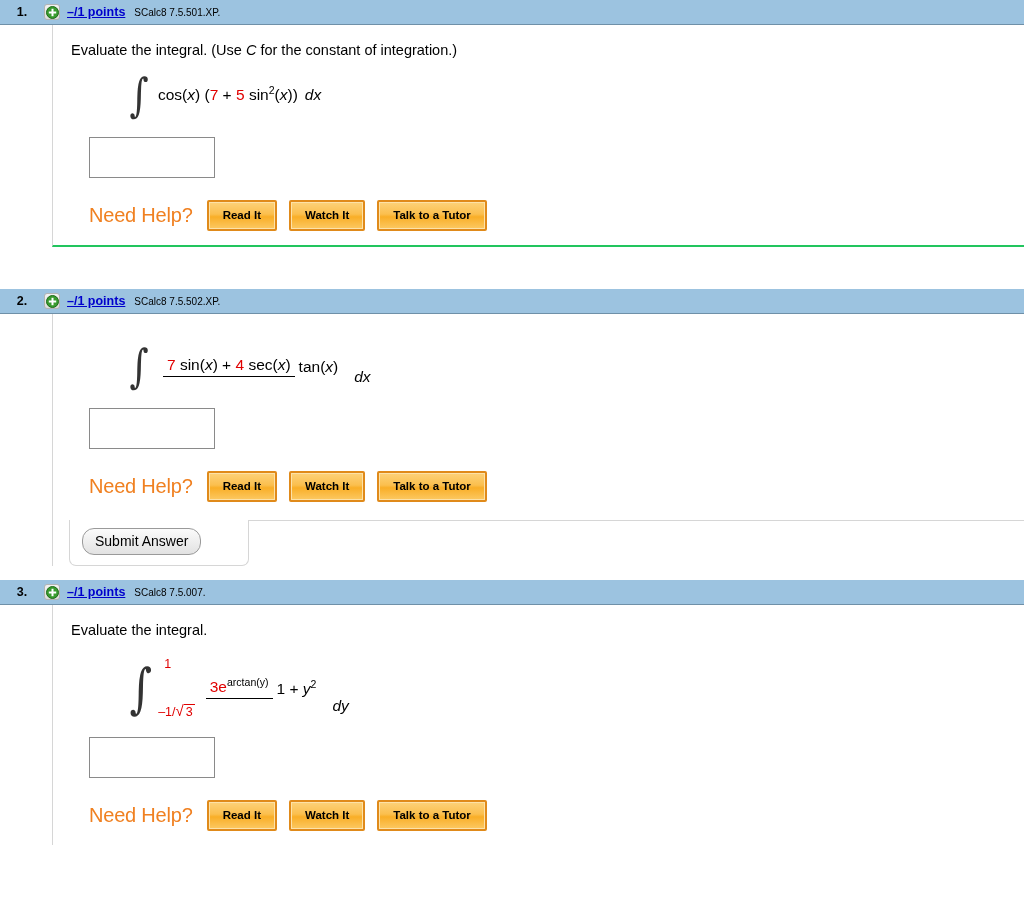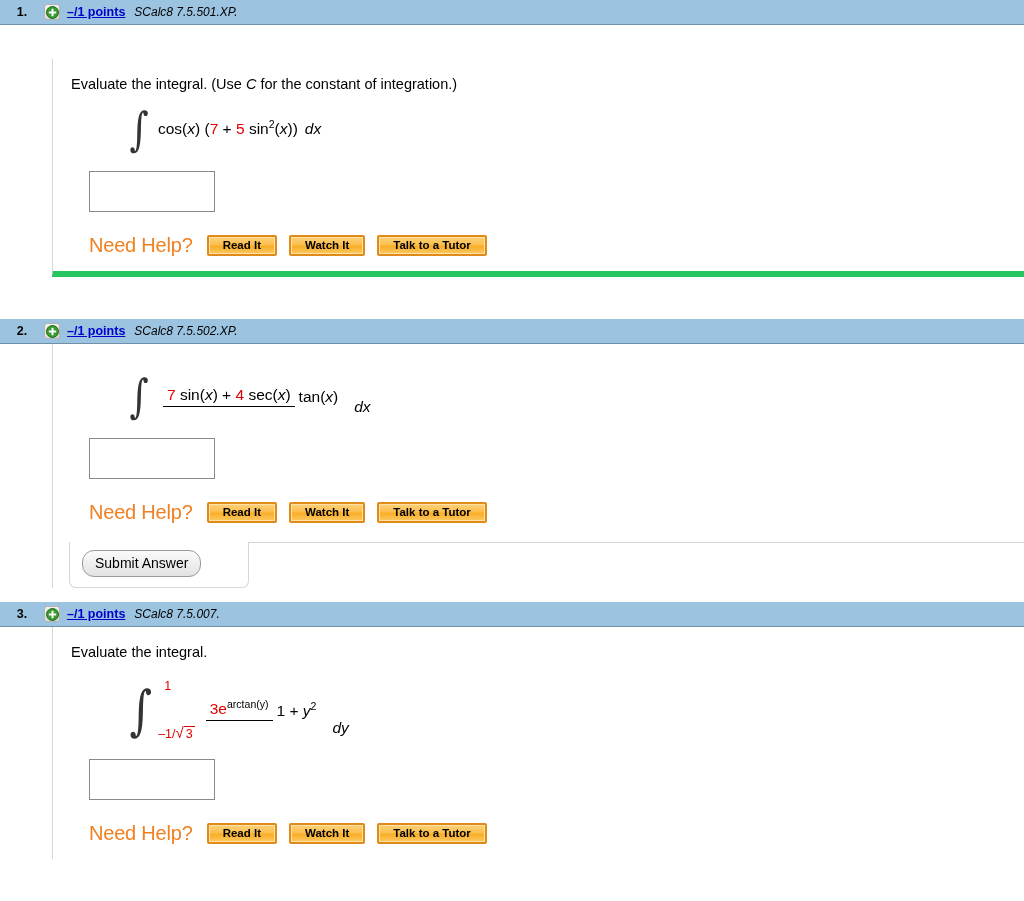--- a/index.html
+++ b/index.html
@@ -50,36 +50,34 @@
   .q-points {
     color: #0000cc;
     font-weight: bold;
     font-size: 12.5px;
     margin-right: 9px;
     white-space: nowrap;
     text-decoration: underline;
   }
   .q-code {
     color: #000;
-    font-size: 12px;
-    white-space: nowrap;
-    font-style: italic;
+    font-size: 10px;
+    white-space: nowrap;
   }
 
   
   .q-body {
     margin-left: 52px;
     border-left: 1px solid #d6d6d6;
     padding: 0;
     position: relative;
     background: #fff;
   }
   .q-body.boxed {
-    border-bottom: 6px solid #22c55e;
-    margin-top: 34px;
+    border-bottom: 2px solid #22c55e;
   }
   .q-inner { padding: 16px 0 14px 18px; }
 
   .prompt {
     font-size: 14.5px;
     color: #000;
     line-height: 1.25;
     margin: 0 0 6px 0;
   }
   .prompt i { font-style: italic; }
@@ -178,21 +176,21 @@
     margin: 22px 0 0 18px;
   }
   .nh-label {
     color: #f08020;
     font-weight: normal;
     font-size: 20px;
     margin-right: 14px;
     letter-spacing: -0.2px;
   }
   .hbtn {
-    height: 21px;
+    height: 31px;
     border: 2px solid #e08a1a;
     border-radius: 2px;
     background: linear-gradient(#fdd27a 0%, #fbbf4e 45%, #f9ae27 55%, #fcc963 100%);
     color: #000;
     font-weight: bold;
     font-size: 11.5px;
     font-family: "Liberation Sans", sans-serif;
     padding: 0 14px;
     margin-right: 12px;
     cursor: pointer;

